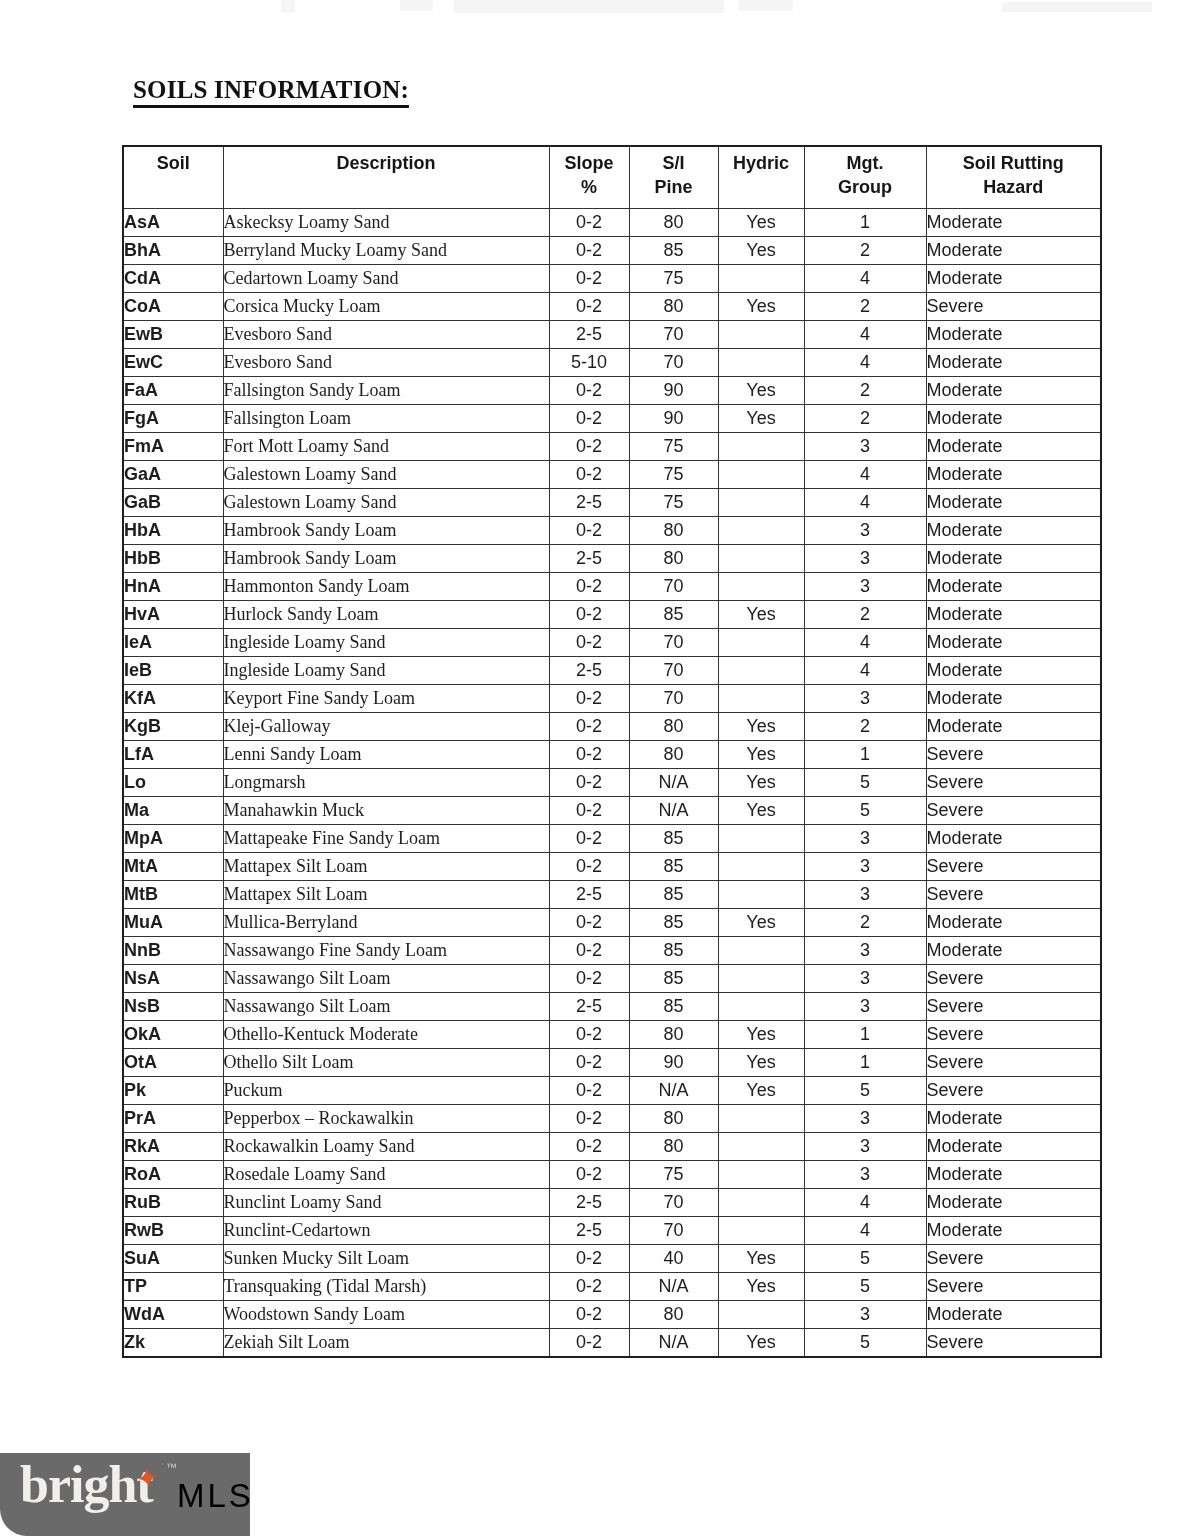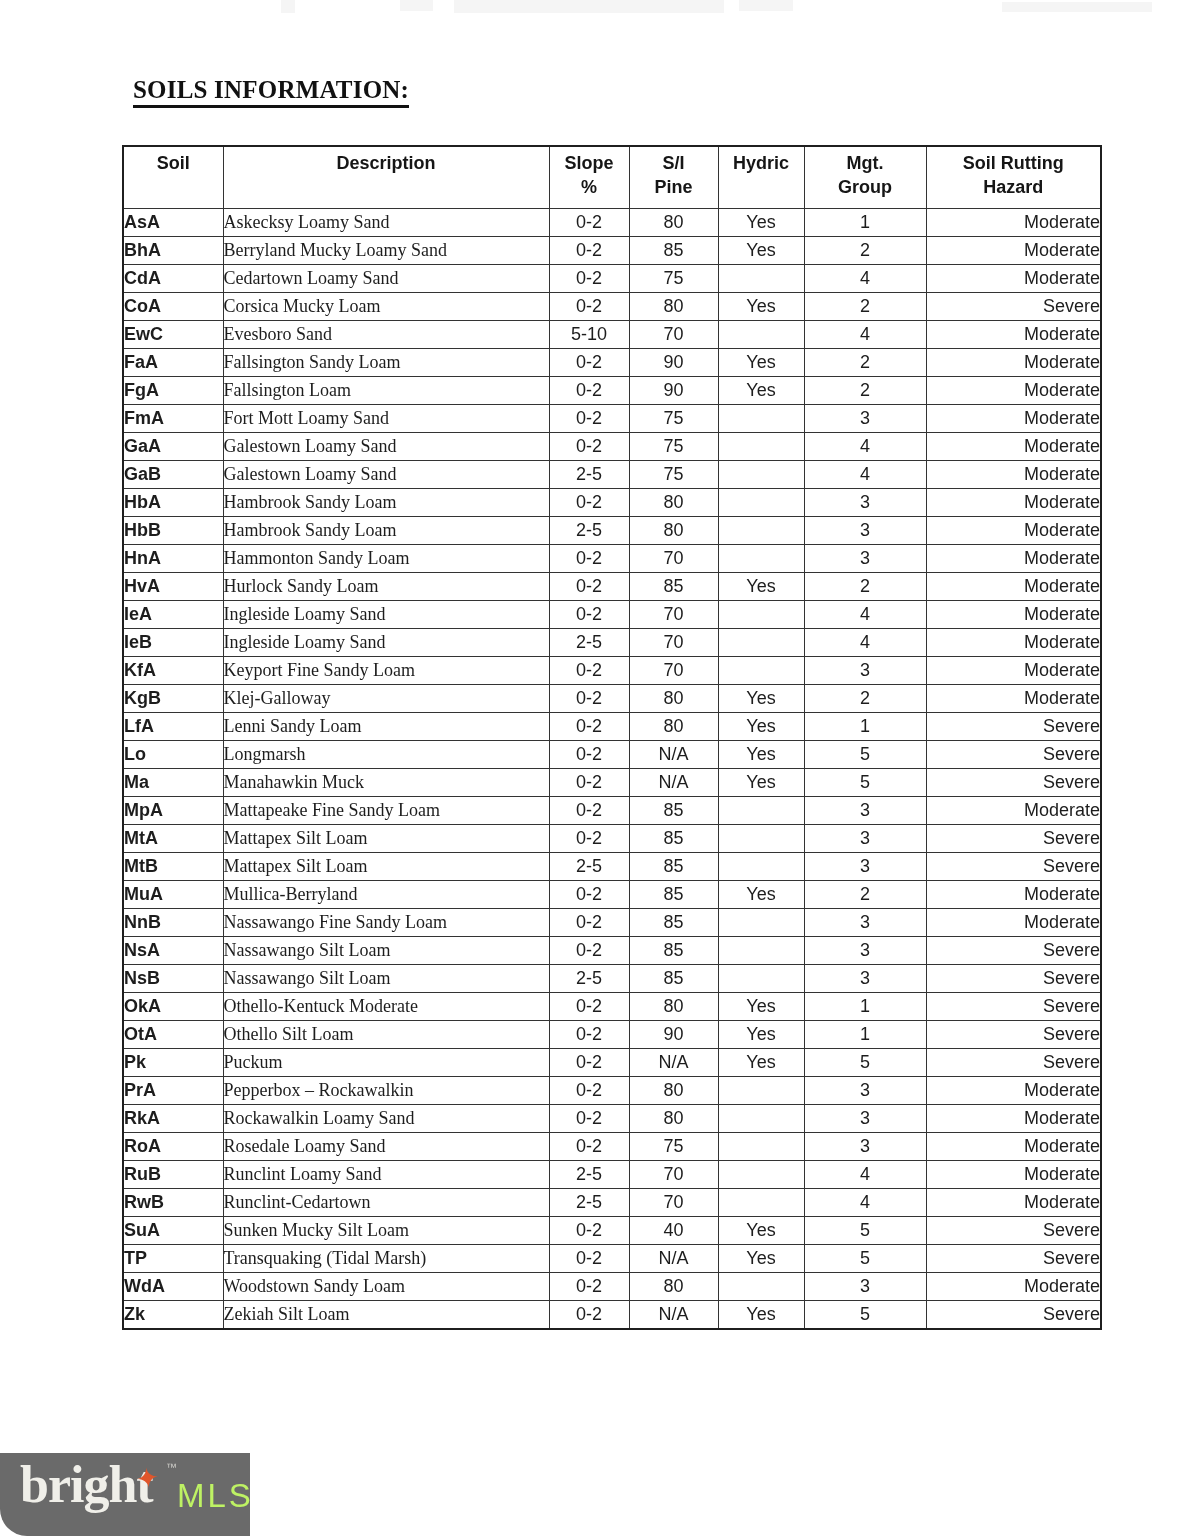--- a/index.html
+++ b/index.html
@@ -49,21 +49,21 @@
   }
   table.soils td{
     height:27px;
     font-size:18px;line-height:27px;
     padding:0;
     color:#1d1d1d;
   }
   td.c0{font-weight:700;text-align:left;padding-left:13px;margin-left:24px;}
   td.c1{text-align:left;padding-left:14px;font-family:Liberation Serif, serif;}
   td.c2,td.c3,td.c4,td.c5{text-align:center;}
-  td.c6{text-align:right;padding-left:12px;}
+  td.c6{text-align:left;padding-left:12px;}
 
   .logo{
     position:absolute;left:0;top:1453px;
     width:250px;height:83px;
   }
   .logo .bright{
     position:absolute;left:20px;top:2px;
     font-family:"Liberation Serif", serif;
     font-weight:700;font-size:52px;letter-spacing:-1px;
     line-height:1.15;
@@ -167,20 +167,29 @@
         <tr>
           <td class="c0">CoA</td>
           <td class="c1">Corsica Mucky Loam</td>
           <td class="c2">0-2</td>
           <td class="c3">80</td>
           <td class="c4">Yes</td>
           <td class="c5">2</td>
           <td class="c6">Severe</td>
         </tr>
         <tr>
+          <td class="c0">EwB</td>
+          <td class="c1">Evesboro Sand</td>
+          <td class="c2">2-5</td>
+          <td class="c3">70</td>
+          <td class="c4"></td>
+          <td class="c5">4</td>
+          <td class="c6">Moderate</td>
+        </tr>
+        <tr>
           <td class="c0">EwC</td>
           <td class="c1">Evesboro Sand</td>
           <td class="c2">5-10</td>
           <td class="c3">70</td>
           <td class="c4"></td>
           <td class="c5">4</td>
           <td class="c6">Moderate</td>
         </tr>
         <tr>
           <td class="c0">FaA</td>
@@ -497,16 +506,16 @@
           <td class="c5">5</td>
           <td class="c6">Severe</td>
         </tr>
       </tbody>
   </table>
 
   <div class="logo" style="background: rgb(106, 106, 106);">
     <span class="bright" style="color: rgb(240, 239, 233);">bright</span>
     <span class="star" style="color: rgb(224, 86, 43);">✦</span>
     <span class="tm" style="color: rgb(211, 210, 205);">™</span>
-    <span class="mls" style="color: #bef264;">MLS</span>
+    <span class="mls" style="color: #000000;">MLS</span>
   </div>
 
 </div>
 
 </body></html>

